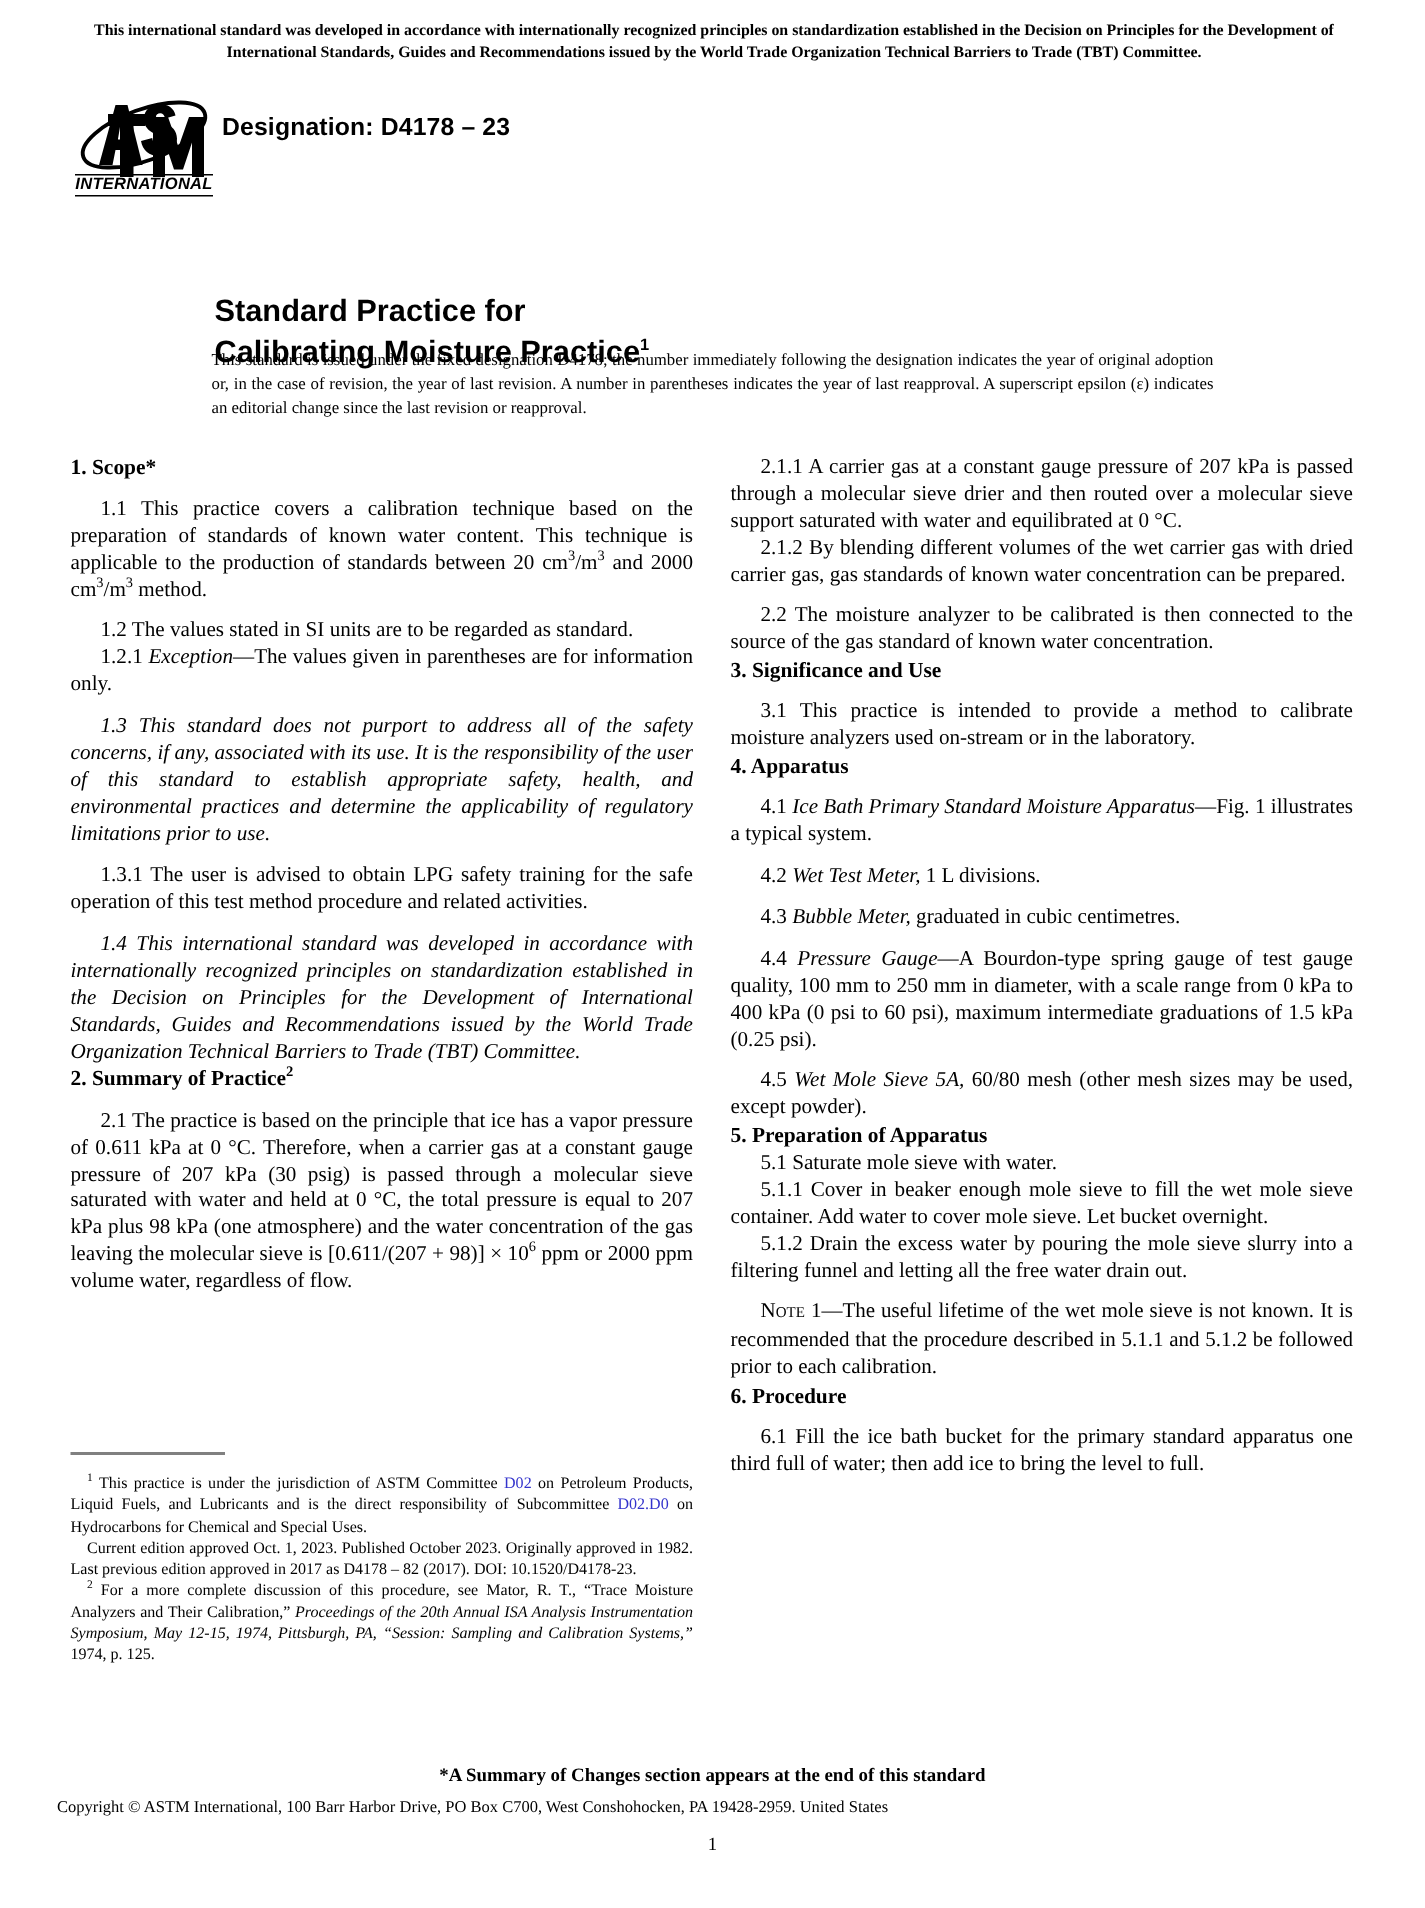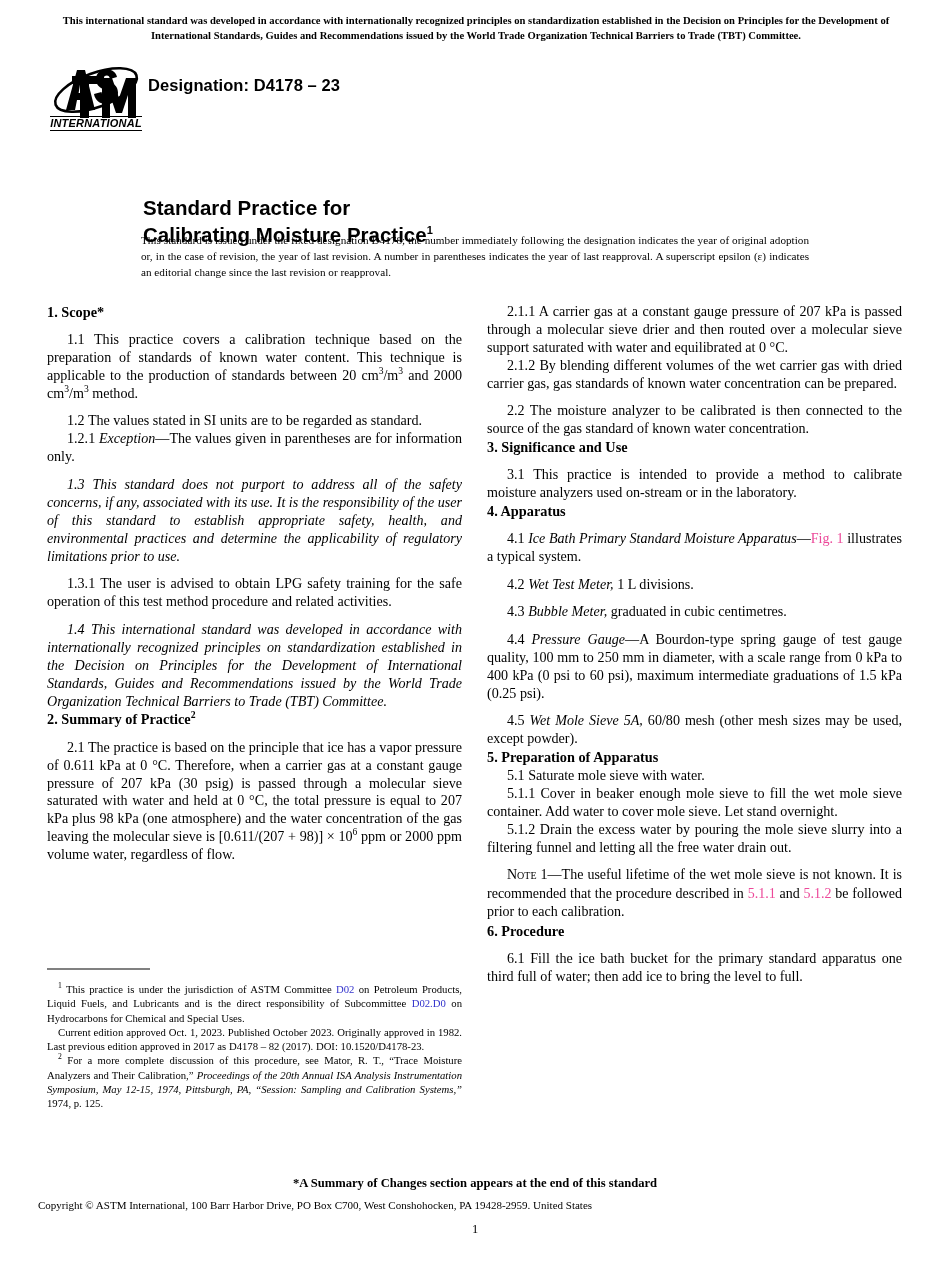--- a/index.html
+++ b/index.html
@@ -132,21 +132,21 @@
     padding: 0;
     text-indent: 20px;
     text-align: justify;
     text-align-last: left;
     hyphens: manual;
   }
   p.tight { margin-top: 0px; }
   p.spaced { margin-top: 9.5px; }
   .ital { font-style: italic; }
   .sup { font-size: 0.68em; vertical-align: super; line-height: 0; }
-  .lnk-red  { color: #ec4899; }
+  .lnk-red  { color: #000000; }
   .lnk-blue { color: #3333cc; }
   .nowrap { white-space: nowrap; }
 
   
   .footnote-rule {
     position: absolute;
     left: 47px;
     top: 968px;
     width: 103px;
     height: 2.4px;
@@ -302,21 +302,21 @@
 
     <p class="para spaced">
       <span>4.5</span>
       <span class="ital">Wet Mole Sieve 5A,</span><span> 60/80 mesh (other mesh sizes may be used, except powder).</span>
     </p>
 
     <h2 class="section sec-gap-before sec-gap-after">5.  Preparation of Apparatus</h2>
 
     <p class="para">5.1  Saturate mole sieve with water.</p>
 
-    <p class="para tight">5.1.1  Cover in beaker enough mole sieve to fill the wet mole sieve container. Add water to cover mole sieve. Let stand overnight.</p>
+    <p class="para tight">5.1.1  Cover in beaker enough mole sieve to fill the wet mole sieve container. Add water to cover mole sieve. Let bucket overnight.</p>
 
     <p class="para tight">5.1.2 Drain the excess water by pouring the mole sieve slurry into a filtering funnel and letting all the free water drain out.</p>
 
     <p class="para spaced" style="font-size:14px; line-height:1.33;">
       <span style="font-variant: small-caps;">Note</span><span> 1</span><span>—The useful lifetime of the wet mole sieve is not known. It is recommended that the procedure described in </span><span class="lnk-red">5.1.1</span><span> and </span><span class="lnk-red">5.1.2</span><span> be followed prior to each calibration.</span>
     </p>
 
     <h2 class="section sec-gap-before sec-gap-after">6.  Procedure</h2>
 
     <p class="para spaced">6.1 Fill the ice bath bucket for the primary standard apparatus one third full of water; then add ice to bring the level to full.</p>

